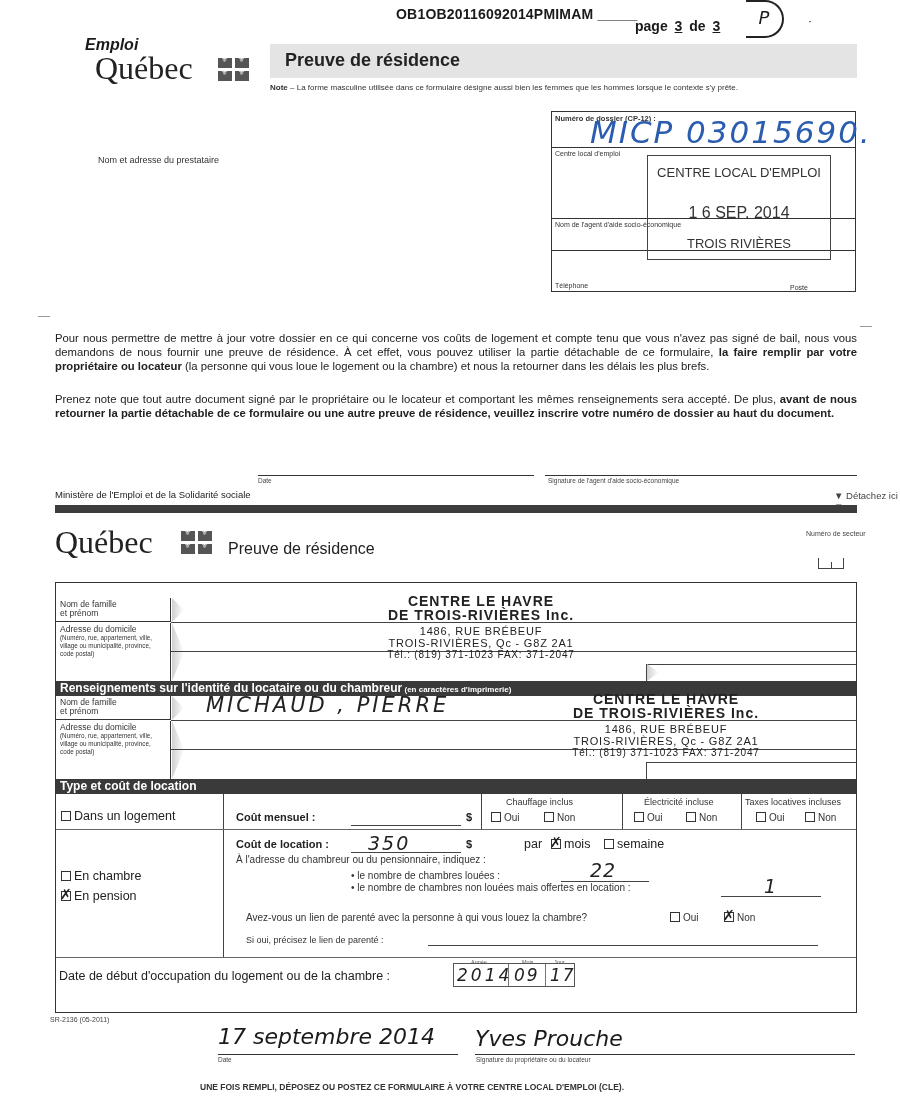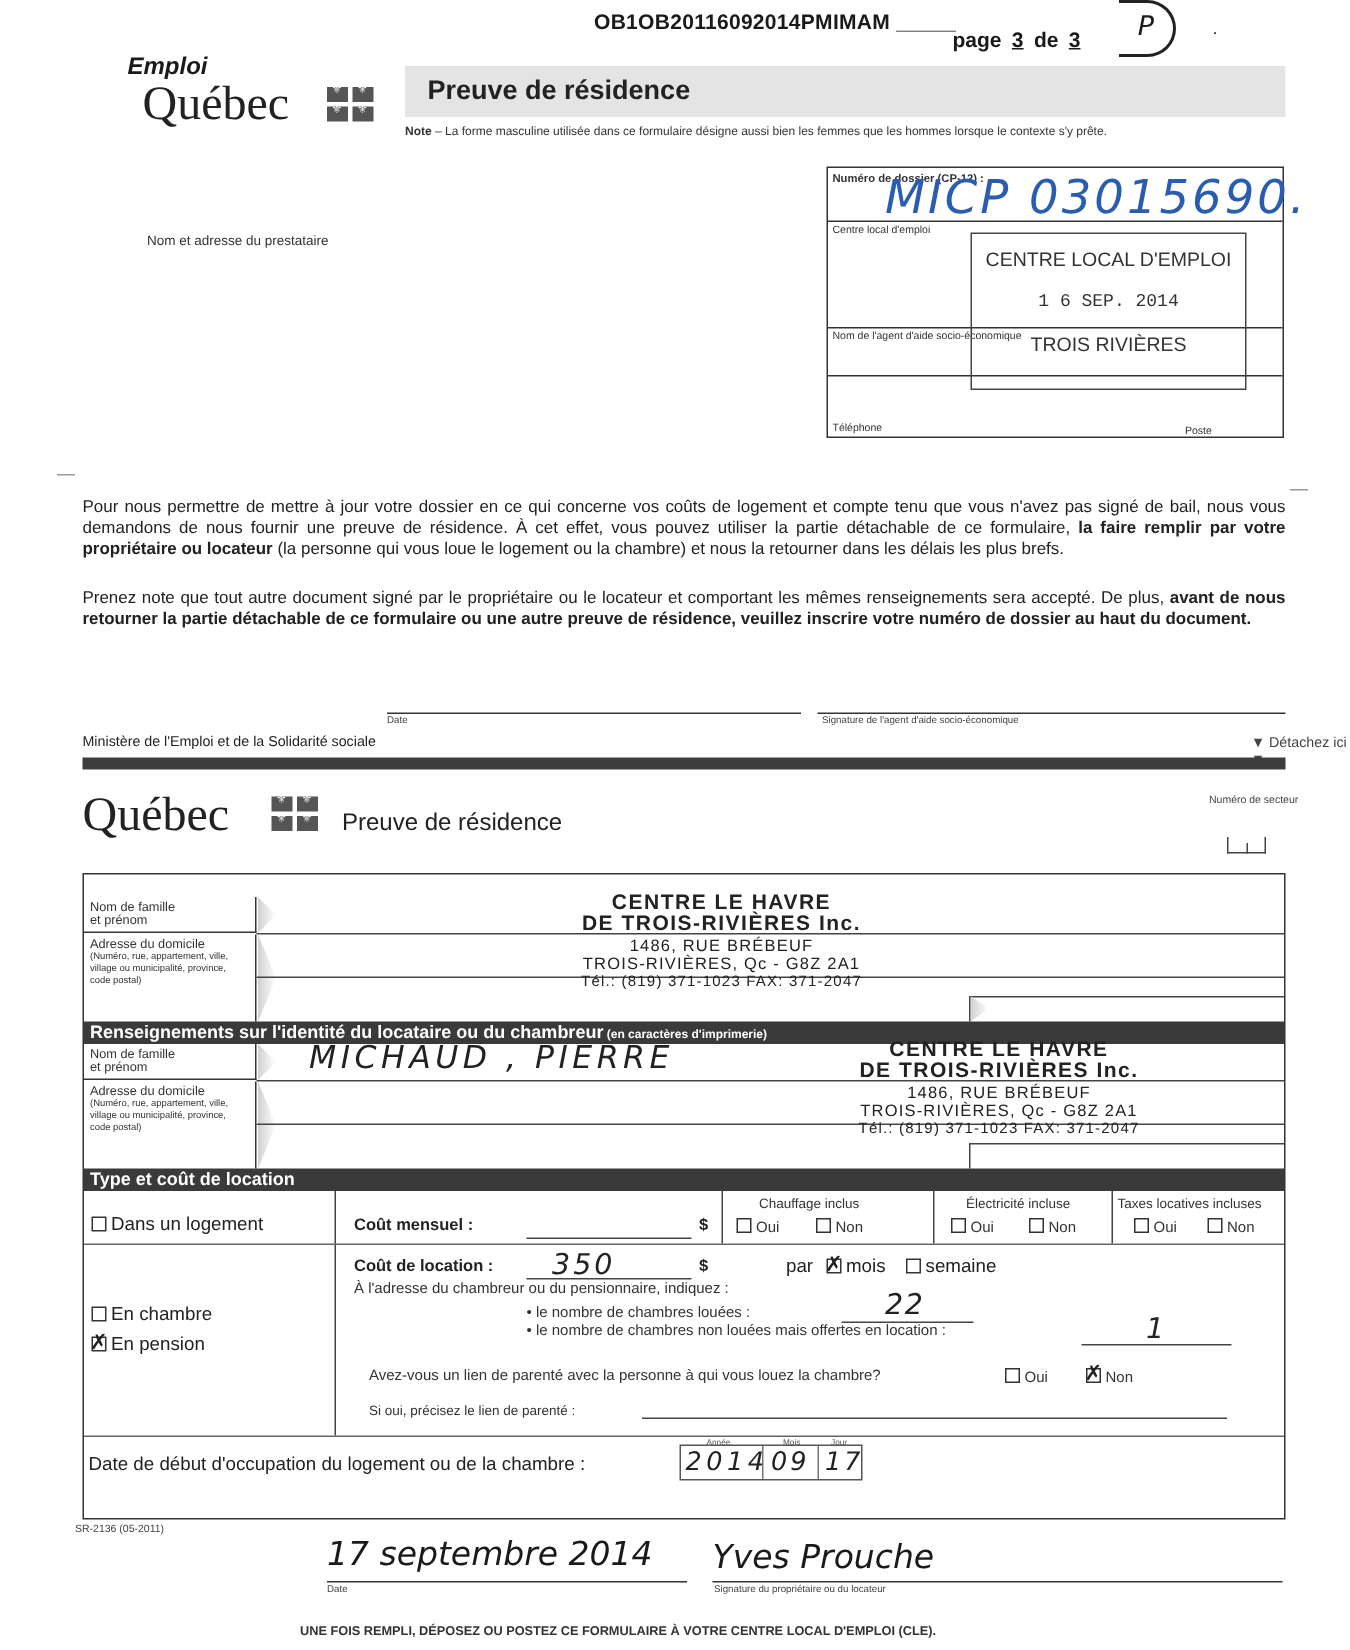--- a/index.html
+++ b/index.html
@@ -29,21 +29,21 @@
   .note b { font-weight: bold; }
 
   .prestataire { left: 98px; top: 111px; font-size: 9px; color: #333; margin-top: 44px; }
 
   .dossier-box { left: 551px; top: 111px; width: 305px; height: 181px; border: 1px solid #333; }
   .dossier-box .row { position: absolute; left: 0; width: 100%; border-bottom: 1px solid #333; }
   .lbl-small { font-size: 7px; color: #333; position: absolute; }
   .dossier-num { left: 590px; top: 114px; font-size: 31px; letter-spacing: 2px; }
   .stamp { left: 647px; top: 155px; width: 184px; height: 105px; border: 1.5px solid #444; text-align: center; color: #333; }
   .stamp .l1 { font-size: 13px; margin-top: 9px; }
-  .stamp .l2 { font-size: 12px; margin-top: 14px; font-family: Liberation Mono, monospace; }
+  .stamp .l2 { font-size: 16px; margin-top: 24px; font-family: Liberation Sans, sans-serif; }
   .stamp .l3 { font-size: 13px; margin-top: 14px; }
 
   .margin-dash { height: 1px; background: #999; width: 12px; }
 
   .para { left: 55px; width: 802px; font-size: 11.3px; line-height: 14px; color: #222; text-align: justify; }
   .para b { font-weight: bold; }
 
   .sig-line { height: 1px; background: #333; }
   .tiny { font-size: 6.5px; color: #444; }
   .ministere { left: 55px; top: 489px; font-size: 9.5px; color: #222; }

